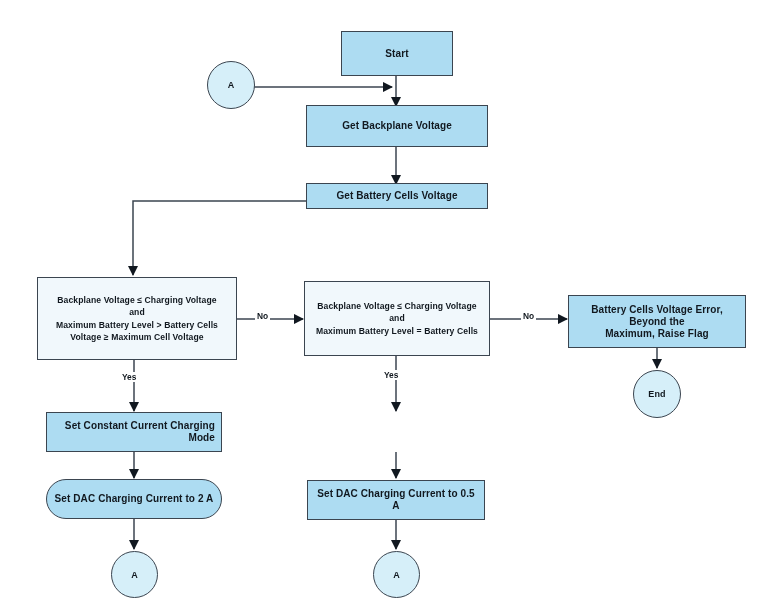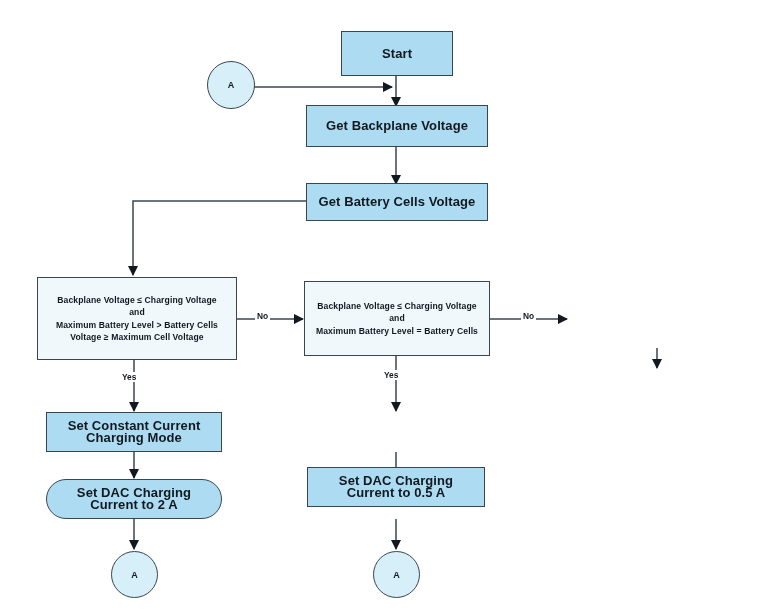--- a/index.html
+++ b/index.html
@@ -32,21 +32,21 @@
     align-items: center;
     justify-content: center;
     text-align: center;
     color: #11181f;
     font-weight: bold;
     letter-spacing: 0.1px;
   }
   .process {
     background: #ADDCF2;
     border: 1.4px solid #3b4550;
-    font-size: 13px;
+    font-size: 10px;
     line-height: 12px;
     padding: 2px 6px;
   }
   .decision {
     background: #F1F8FC;
     border: 1.6px solid #3b4550;
     font-size: 8.6px;
     line-height: 12.5px;
     padding: 2px 6px;
   }
@@ -114,49 +114,56 @@
   </div>
 
   <div class="node process" style="left:341px; top:31px; width:112px; height:45px;">
     <span>Start</span>
   </div>
 
   <div class="node process" style="left:306px; top:105px; width:182px; height:42px;justify-content:center;">
     <span>Get Backplane Voltage</span>
   </div>
 
-  <div class="node process" style="left:306px; top:183px; width:182px; height:38px;">
+  <div class="node process" style="left:306px; top:183px; width:182px; height:26px;">
     <span>Get Battery Cells Voltage</span>
   </div>
 
   <div class="node decision" style="left:37px; top:277px; width:200px; height:83px;">
     <span class="ml">Backplane Voltage ≤ Charging Voltage
 and
 Maximum Battery Level &gt; Battery Cells
 Voltage ≥ Maximum Cell Voltage</span>
   </div>
 
   <div class="node decision" style="left:304px; top:281px; width:186px; height:75px;">
     <span class="ml">Backplane Voltage ≤ Charging Voltage
 and
 Maximum Battery Level = Battery Cells</span>
   </div>
 
+  <div class="node process" style="left:568px; top:295px; width:178px; height:53px;">
+    <span class="ml">Battery Cells Voltage Error, Beyond the
+Maximum, Raise Flag</span>
+  </div>
 
+  <div class="node terminator" style="left:633px; top:370px; width:48px; height:48px;">
+    <span>End</span>
+  </div>
 
-  <div class="node process" style="left:46px; top:412px; width:176px; height:40px;">
+  <div class="node process" style="left:46px; top:412px; width:176px; height:40px;text-align:right;">
     <span>Set Constant Current Charging Mode</span>
   </div>
 
 
   <div class="node process" style="left:46px; top:479px; width:176px; height:40px;border-radius:20px;">
     <span>Set DAC Charging Current to 2 A</span>
   </div>
 
-  <div class="node process" style="left:307px; top:467px; width:178px; height:40px;">
+  <div class="node process" style="left:307px; top:480px; width:178px; height:40px;">
     <span>Set DAC Charging Current to 0.5 A</span>
   </div>
 
   <div class="node terminator" style="left:111px; top:551px; width:47px; height:47px;">
     <span>A</span>
   </div>
 
   <div class="node terminator" style="left:373px; top:551px; width:47px; height:47px;">
     <span>A</span>
   </div>

